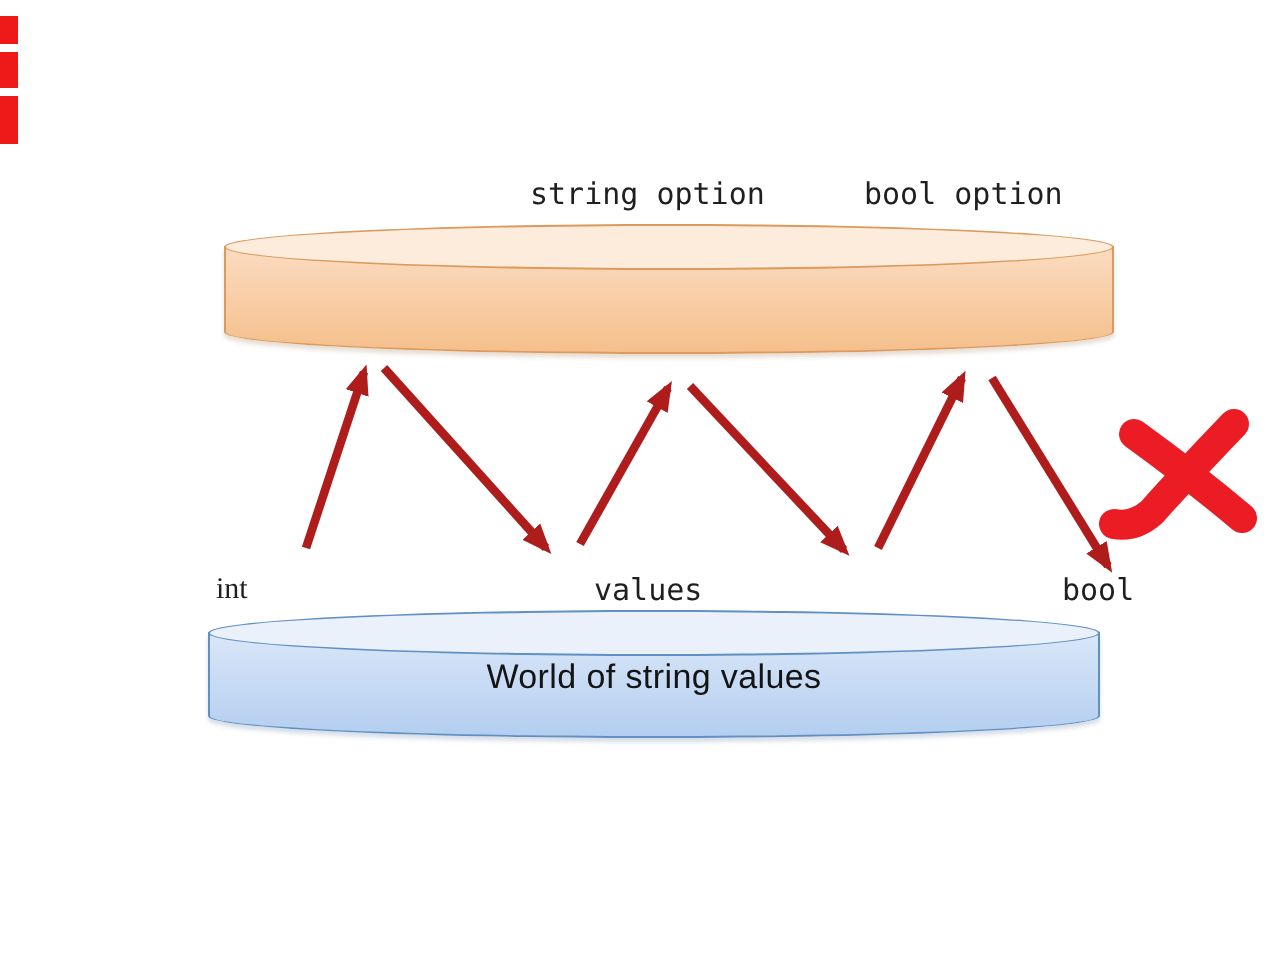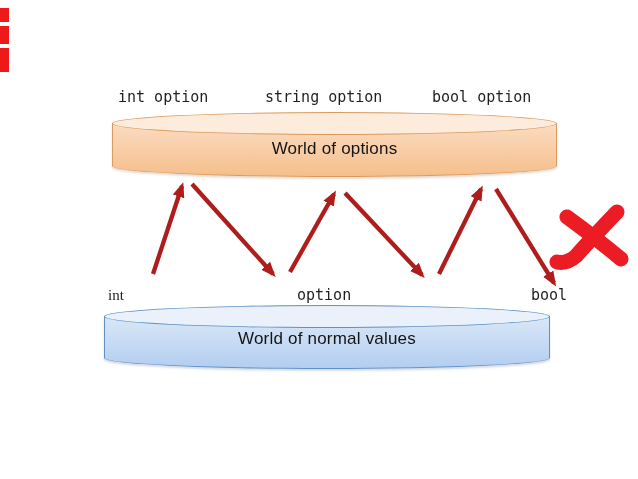--- a/index.html
+++ b/index.html
@@ -99,35 +99,33 @@
 </style>
 </head>
 <body>
 
 <div class="canvas">
 
   <div class="edge-dash d1"></div>
   <div class="edge-dash d2"></div>
   <div class="edge-dash d3"></div>
 
-  <div class="code-label lbl-int-option">int option</div>
   <div class="code-label lbl-string-option">string option</div>
   <div class="code-label lbl-bool-option">bool option</div>
 
   <div class="cyl-body options-body"></div>
   <div class="cyl-lid options-lid"></div>
-  <div class="cyl-label options-label">World of options</div>
 
   <div class="code-label lbl-int">int</div>
-  <div class="code-label lbl-string">option</div>
+  <div class="code-label lbl-string">values</div>
   <div class="code-label lbl-bool">bool</div>
 
   <div class="cyl-body values-body"></div>
   <div class="cyl-lid values-lid"></div>
-  <div class="cyl-label values-label">World of normal values</div>
+  <div class="cyl-label values-label">World of string values</div>
 
   <svg class="overlay-svg" viewBox="0 0 638 479" xmlns="http://www.w3.org/2000/svg">
     <defs>
       <marker id="ah" markerUnits="userSpaceOnUse" markerWidth="16" markerHeight="14" refX="11" refY="7" orient="auto">
         <path d="M0,1 L15,7 L0,13 Z" fill="#ae1c1c"></path>
       </marker>
     </defs>
     <g stroke="#ae1c1c" stroke-width="4.3" fill="none">
       <line x1="153" y1="274" x2="182" y2="186" marker-end="url(#ah)"></line>
       <line x1="192" y1="184" x2="273" y2="274" marker-end="url(#ah)"></line>

